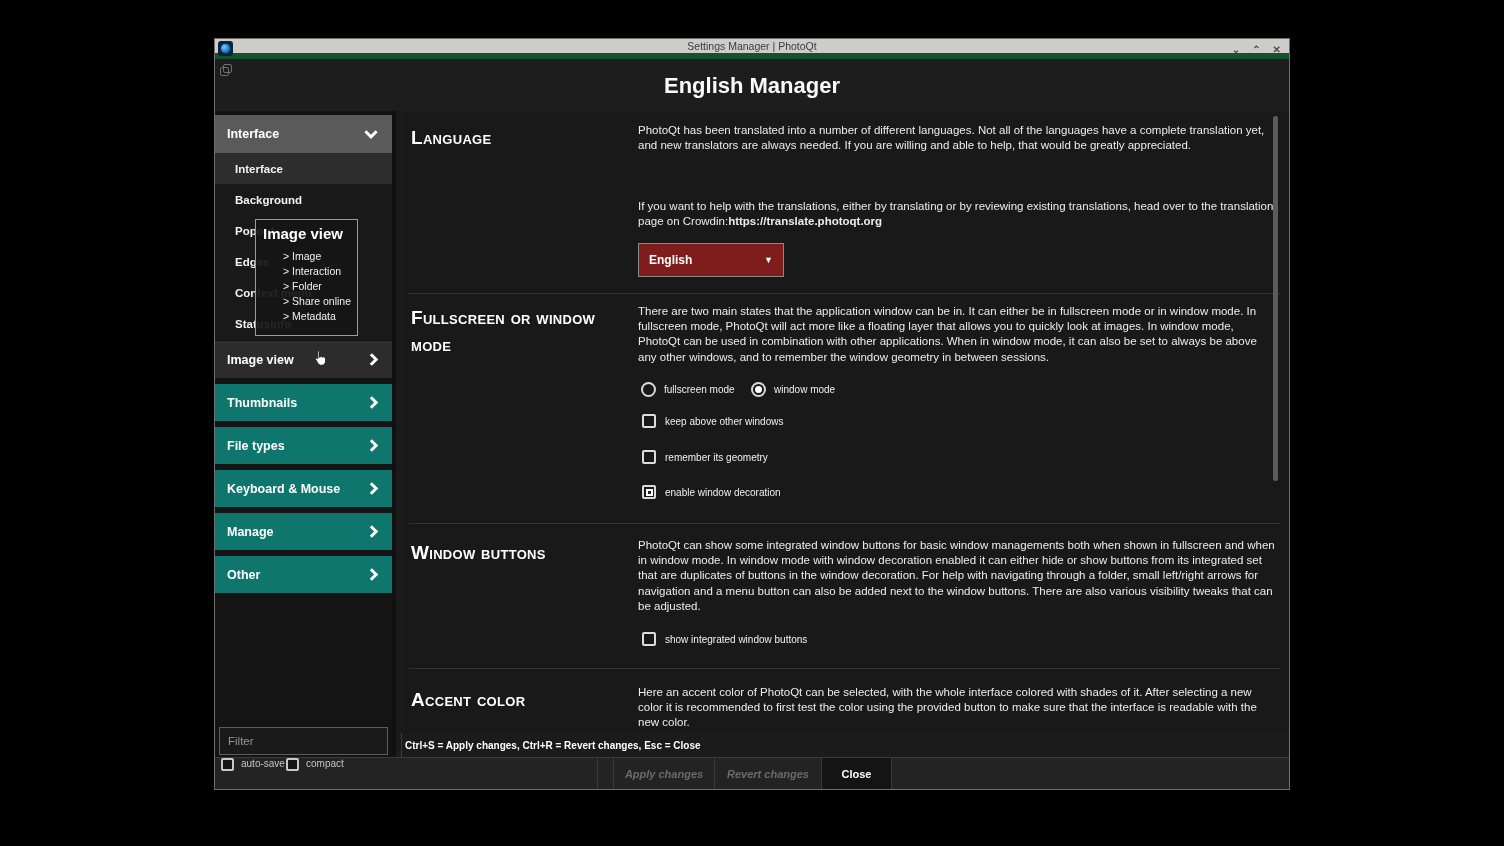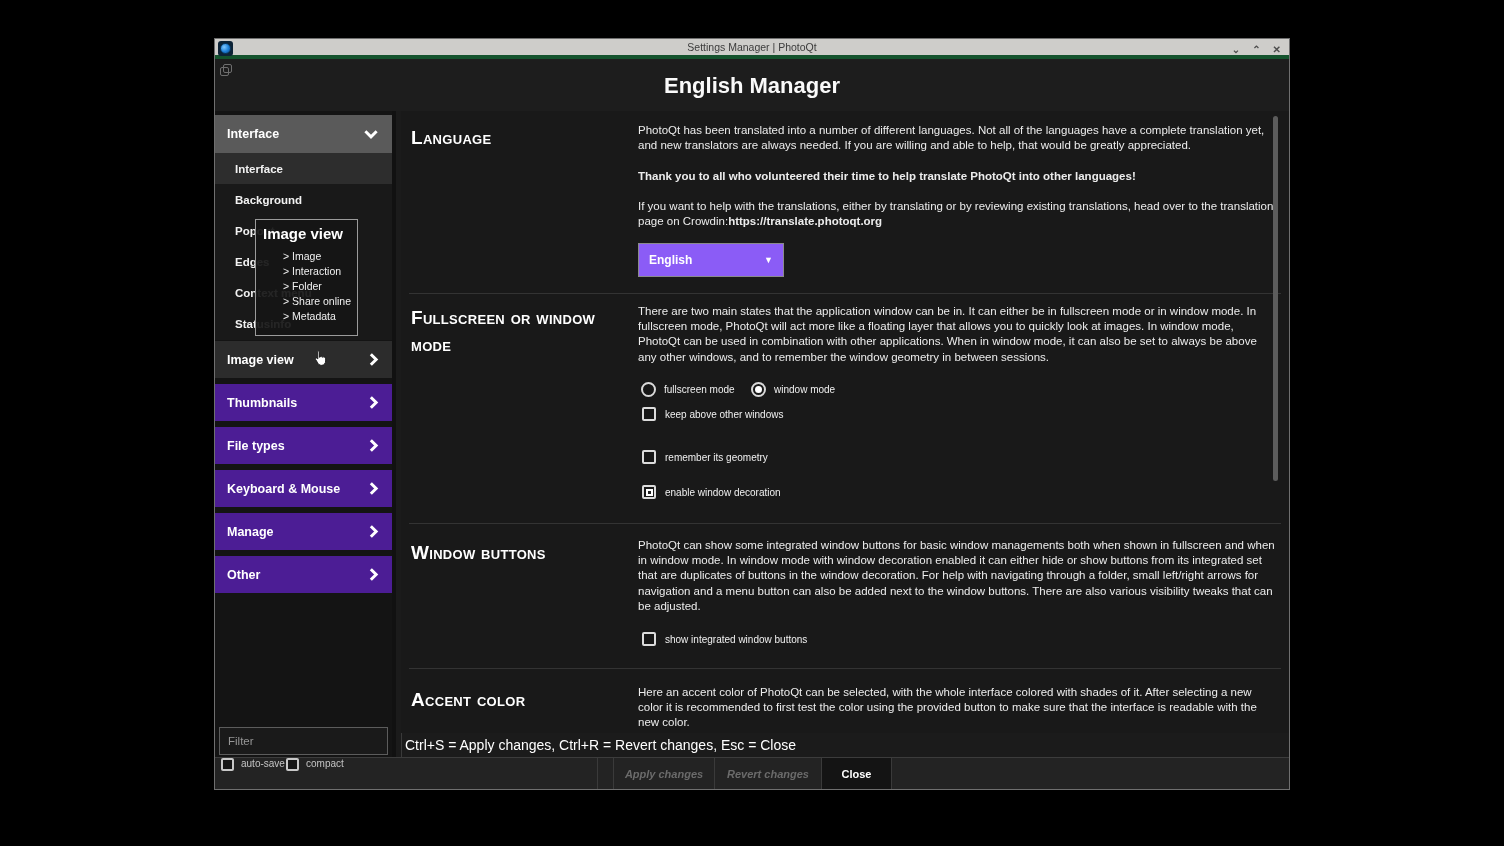--- a/index.html
+++ b/index.html
@@ -5,21 +5,21 @@
   * { margin:0; padding:0; box-sizing:border-box; }
   html,body { width:1504px; height:846px; background:#000; overflow:hidden;
               font-family:"Liberation Sans", sans-serif; }
   .stage { position:absolute; inset:0; background:#000; }
 
   .window { position:absolute; left:214px; top:38px; width:1076px; height:752px;
             border:1px solid #6f6f6f; background:#1b1b1b; }
 
   
   .titlebar { position:absolute; left:0; top:0; width:100%; height:20px;
-              background:#cecdca; border-bottom:4px solid #14532d;
+              background:#cecdca; border-bottom:6px solid #14532d;
               display:flex; align-items:center; }
   .app-icon { position:absolute; left:3px; top:2px; width:15px; height:15px;
               border-radius:3px; background:#0d2336; display:flex; align-items:center; justify-content:center; }
   .app-icon .ball { width:11px; height:11px; border-radius:50%;
               background:radial-gradient(circle at 35% 35%, #7ec8ff 0%, #1d7fd6 55%, #0b4e8f 100%);
               border:1px solid #0a3a63; }
   .tb-title { width:100%; text-align:center; font-size:10.5px; color:#3c3c3c; }
   .tb-controls { position:absolute; right:8px; top:0; height:20px; display:flex; gap:12px;
                  align-items:center; color:#4d4d4d; font-size:10px; font-weight:bold; }
   .tb-controls span { cursor:default; }
@@ -32,21 +32,21 @@
   
   .sidebar { position:absolute; left:0; top:72px; width:181px; height:646px;
              background:#141414; border-right:4px solid #111; }
   .cat-head { position:absolute; left:0; top:4px; width:100%; height:38px; background:#5a5a5a;
               display:flex; align-items:center; padding:0 12px; }
   .cat-head .lbl { font-size:12.5px; font-weight:bold; color:#fff; flex:1; }
   .sublist { position:absolute; left:0; top:42px; width:100%; height:187px; background:#191919; }
   .sub-row { height:31px; display:flex; align-items:center; padding-left:20px;
              font-size:11.5px; font-weight:bold; color:#f2f2f2; overflow:hidden; white-space:nowrap; }
   .sub-row.sel { background:#2d2d2d; }
-  .cat-row { position:absolute; left:0; width:100%; height:37px; background:#4c1d95;
+  .cat-row { position:absolute; left:0; width:100%; height:37px; background:#0f766e;
              display:flex; align-items:center; padding:0 10px 0 12px; }
   .cat-row .lbl { font-size:12.5px; font-weight:bold; color:#fff; flex:1; }
   .cat-row.hov { background:#2c2c2c; }
   .chev { flex:none; }
 
   .filter-box { position:absolute; left:4px; top:616px; width:169px; height:28px;
                 background:#1a1a1a; border:1px solid #5c5c5c; }
   .filter-box input { width:100%; height:100%; background:transparent; border:none; outline:none;
                 color:#ddd; font-size:11.5px; padding:0 8px; font-family:"Liberation Sans",sans-serif; }
   .filter-box input::placeholder { color:#969696; }
@@ -61,42 +61,42 @@
   
   .content { position:absolute; left:186px; top:72px; width:888px; height:622px;
              background:#191919; overflow:hidden; }
   .sec-head { position:absolute; left:10px; width:220px; font-variant:small-caps;
               font-weight:bold; font-size:19px; color:#fff; line-height:27px; letter-spacing:.3px; }
   .body-col { position:absolute; left:237px; width:640px; color:#ececec; font-size:11.5px; line-height:15.2px; }
   .b { font-weight:bold; }
   .divider { position:absolute; left:8px; width:872px; border-top:1px solid #333; }
 
   .dropdown { position:absolute; left:237px; top:132px; width:146px; height:28px;
-              background:#8b5cf6; border:1px solid #8a8a8a; display:flex; align-items:center;
+              background:#7f1d1d; border:1px solid #8a8a8a; display:flex; align-items:center;
               padding:16px 10px; cursor:default; }
   .dropdown .val { flex:1; font-size:12px; font-weight:bold; color:#fff; }
   .dropdown .caret { font-size:9px; color:#fff; }
 
   .radio-row { position:absolute; display:flex; align-items:center; gap:8px; }
   .radio { width:15px; height:15px; border-radius:50%; border:2px solid #d9d9d9; background:#171717;
            display:flex; align-items:center; justify-content:center; }
   .radio.on::after { content:""; width:7px; height:7px; border-radius:50%; background:#fff; }
   .ck-row { position:absolute; display:flex; align-items:center; gap:9px; }
   .ckbox { width:14px; height:14px; border:2px solid #dcdcdc; border-radius:2px; background:#171717;
            display:flex; align-items:center; justify-content:center; }
   .ckbox.on::after { content:""; width:7px; height:7px; background:#fff; box-shadow:inset 0 0 0 2px #fff, inset 0 0 0 5px #222; }
   .ctl-lbl { font-size:10px; color:#f0f0f0; }
 
   .scrollbar { position:absolute; right:11px; top:5px; width:5px; height:365px;
                background:#5c5c5c; border-radius:3px; }
 
   
   .statusbar { position:absolute; left:186px; top:694px; width:888px; height:24px;
                border-left:1px solid #3a3a3a; display:flex; align-items:center; }
-  .statusbar .txt { font-size:14px; font-weight:normal; color:#fff; padding-left:3px; }
+  .statusbar .txt { font-size:10px; font-weight:bold; color:#fff; padding-left:3px; }
 
   .bottombar { position:absolute; left:0; top:718px; width:100%; height:32px;
                background:#232323; border-top:1px solid #3c3c3c; }
   .bb-ck { position:absolute; top:0; height:100%; display:flex; align-items:flex-start; gap:7px; }
   .bb-ck .ckbox { width:13px; height:13px; border-color:#c9c9c9; }
   .bb-ck .lbl { font-size:10px; color:#c4c4c4; }
   .bb-div { position:absolute; top:0; width:1px; height:100%; background:#3a3a3a; }
   .bb-btn { position:absolute; top:0; height:100%; display:flex; align-items:center; justify-content:center;
             font-size:11px; font-weight:bold; }
   .bb-btn.disabled { color:#6b6b6b;font-style:italic; }
@@ -210,39 +210,38 @@
 
       <div class="filter-box">
         <input type="text" placeholder="Filter" style="">
       </div>
     </div>
 
     <div class="content">
 
       <div class="sec-head" style="top:13px">Language</div>
       <div class="body-col" style="top:12px">PhotoQt has been translated into a number of different languages. Not all of the languages have a complete translation yet, and new translators are always needed. If you are willing and able to help, that would be greatly appreciated.</div>
-      <div class="body-col b" style="top:58px">Thank you to all who volunteered their time to help translate PhotoQt into other languages!</div>
       <div class="body-col" style="top:88px"><span>If you want to help with the translations, either by translating or by reviewing existing translations, head over to the translation page on Crowdin:</span><span class="b">https://translate.photoqt.org</span></div>
       <div class="dropdown">
         <span class="val">English</span>
         <span class="caret">▼</span>
       </div>
       <div class="divider" style="top:182px"></div>
 
       <div class="sec-head" style="top:193px">Fullscreen or window mode</div>
       <div class="body-col" style="top:193px">There are two main states that the application window can be in. It can either be in fullscreen mode or in window mode. In fullscreen mode, PhotoQt will act more like a floating layer that allows you to quickly look at images. In window mode, PhotoQt can be used in combination with other applications. When in window mode, it can also be set to always be above any other windows, and to remember the window geometry in between sessions.</div>
       <div class="radio-row" style="left:240px; top:271px">
         <span class="radio"></span>
         <span class="ctl-lbl">fullscreen mode</span>
       </div>
       <div class="radio-row" style="left:350px; top:271px">
         <span class="radio on"></span>
         <span class="ctl-lbl">window mode</span>
       </div>
-      <div class="ck-row" style="left:241px; top:296px">
+      <div class="ck-row" style="left:241px; top:303px">
         <span class="ckbox"></span>
         <span class="ctl-lbl">keep above other windows</span>
       </div>
       <div class="ck-row" style="left:241px; top:339px">
         <span class="ckbox"></span>
         <span class="ctl-lbl">remember its geometry</span>
       </div>
       <div class="ck-row" style="left:241px; top:374px">
         <span class="ckbox on"></span>
         <span class="ctl-lbl">enable window decoration</span>

